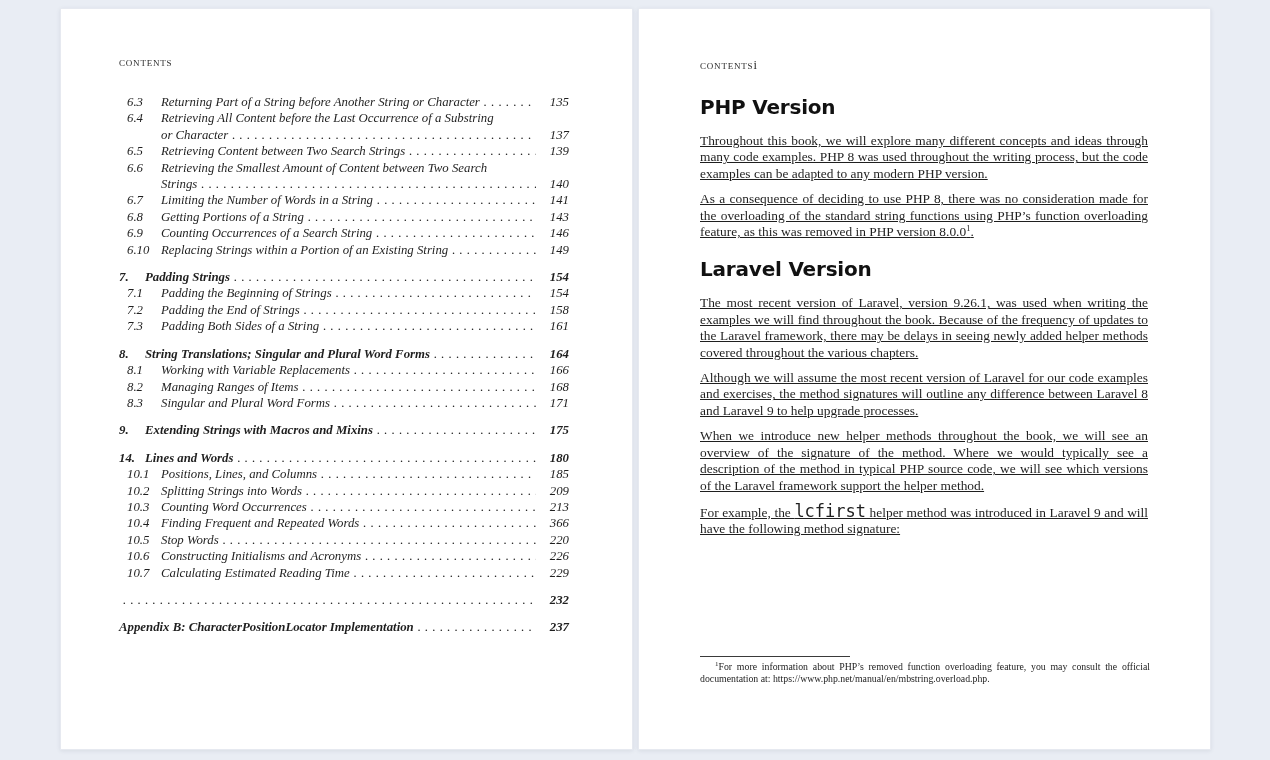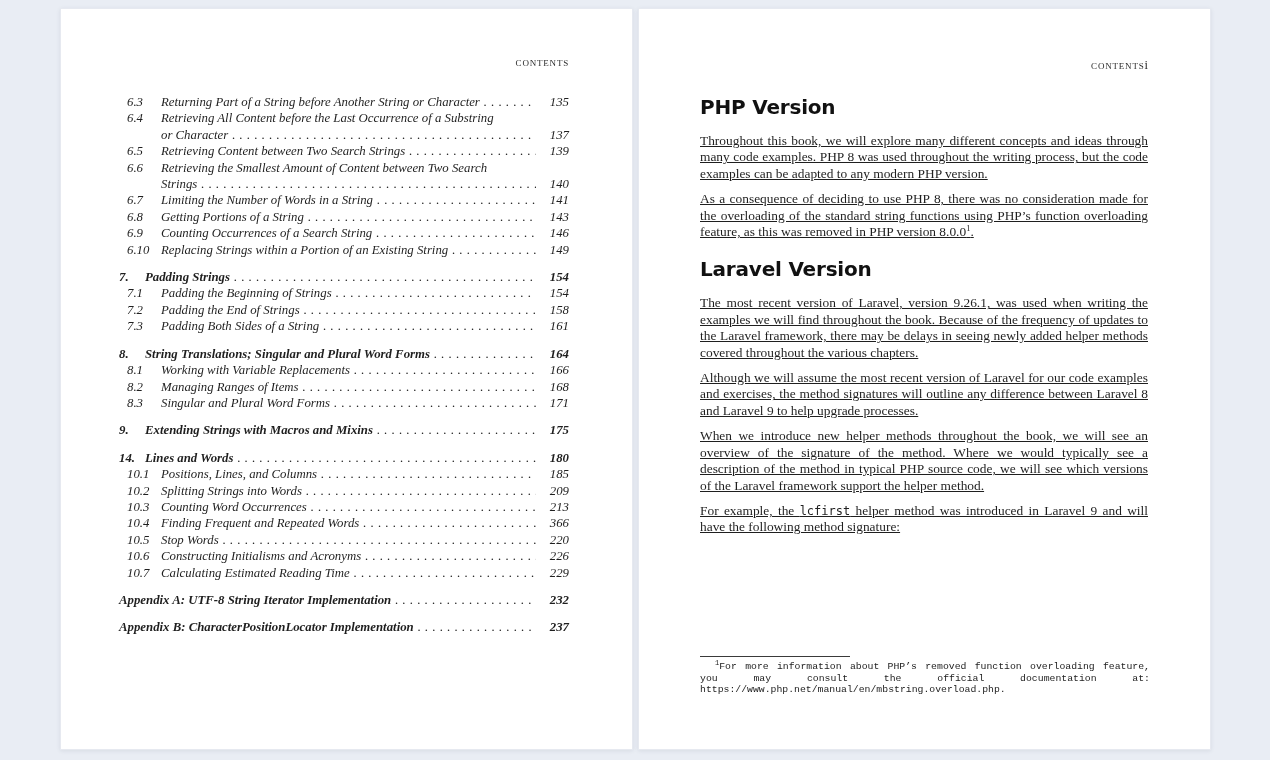--- a/index.html
+++ b/index.html
@@ -23,21 +23,21 @@
     background: #ffffff;
     box-sizing: border-box;
     border: 1px solid #e6e9f0;
     box-shadow: 0 1px 4px rgba(60,70,90,0.10);
   }
   .page-left  { padding: 49px 63px 0 58px; }
   .page-right { padding: 49px 62px 0 61px; position: relative; }
 
   .running-head {
     display: flex;
-    justify-content: flex-end;
+    justify-content: flex-start;
     align-items: baseline;
     font-size: 9px;
     letter-spacing: 0.8px;
     color: #2b2b2b;
   }
   .folio { font-size: 12.5px; letter-spacing: 0; }
 
   
   .toc {
     margin-top: 26px;
@@ -90,39 +90,39 @@
     margin: 0 0 9px 0;
     text-decoration: underline;
   }
   sup.fn-ref {
     font-size: 8.5px;
     line-height: 0;
     vertical-align: super;
   }
   code.inline-code {
     font-family: "DejaVu Sans Mono", monospace;
-    font-size: 12px;
+    font-size: 17px;
   }
   .footnote {
     position: absolute;
     left: 61px;
     top: 647px;
     width: 450px;
     font-size: 9.8px;
     line-height: 11.6px;
     text-align: justify;
     color: #222222;
   }
   .footnote-rule {
     width: 150px;
     height: 0;
     border-top: 1px solid #3a3a3a;
     margin-bottom: 4px;
   }
-  .footnote p { margin: 0; text-indent: 15px; font-family: Liberation Mono, monospace; }
+  .footnote p { margin: 0; text-indent: 15px; }
   .footnote sup { font-size: 7px; line-height: 0; vertical-align: super; }
 </style>
 </head>
 <body>
 
 <div class="spread">
 
   <div class="page page-left">
     <div class="running-head">
       <span>CONTENTS</span>
@@ -300,21 +300,20 @@
         <div class="toc-row sub">
           <span class="toc-num">10.7</span>
           <span class="toc-title">Calculating Estimated Reading Time</span>
           <span class="leader"></span>
           <span class="toc-page">229</span>
         </div>
       </div>
 
       <div class="toc-group">
         <div class="toc-row appendix">
-          <span class="toc-title">Appendix A: UTF-8 String Iterator Implementation</span>
           <span class="leader"></span>
           <span class="toc-page">232</span>
         </div>
       </div>
 
       <div class="toc-group">
         <div class="toc-row appendix">
           <span class="toc-title">Appendix B: CharacterPositionLocator Implementation</span>
           <span class="leader"></span>
           <span class="toc-page">237</span>

